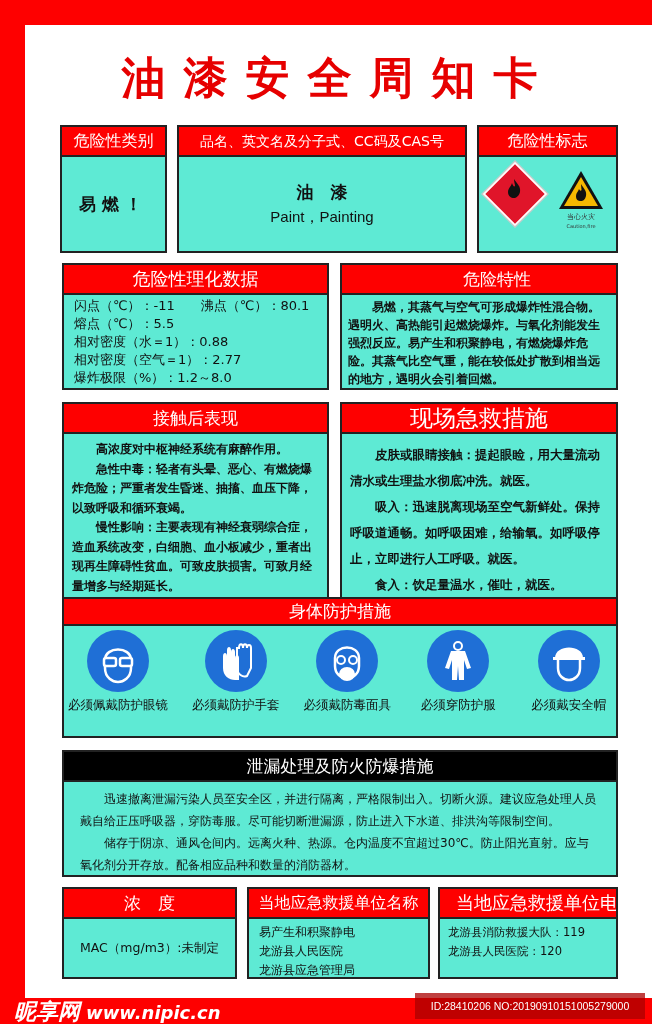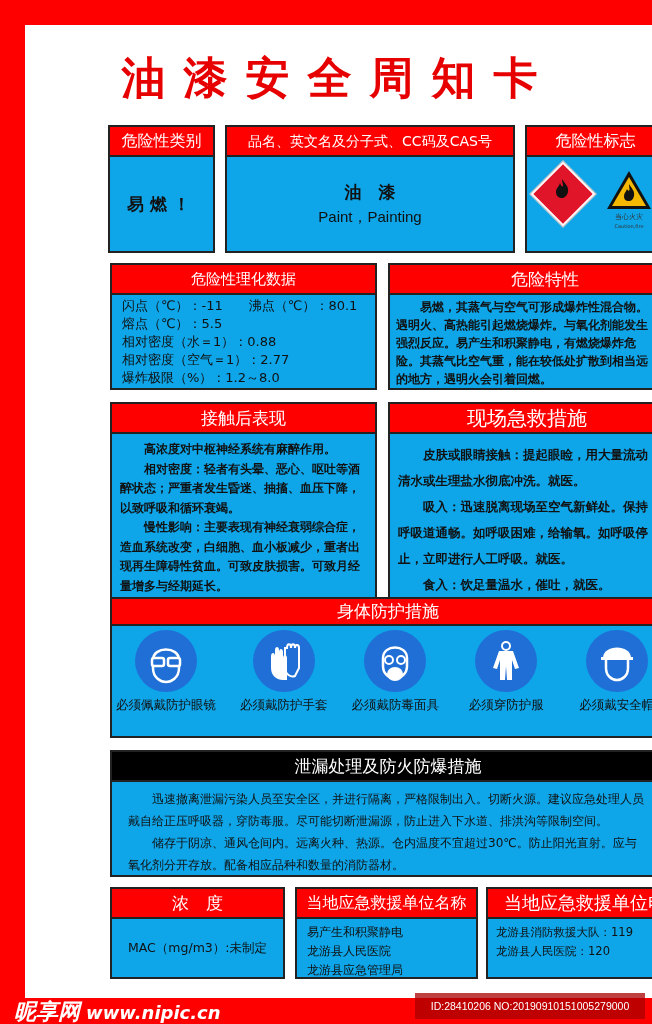--- a/index.html
+++ b/index.html
@@ -3,21 +3,21 @@
 <meta charset="utf-8">
 <style>
   html,body{margin:0;padding:0;}
   body{width:652px;height:1024px;position:relative;background:#fff;overflow:hidden;
        font-family:"DejaVu Sans","Liberation Sans",sans-serif;color:#111;}
   .frame-top{position:absolute;left:0;top:0;width:652px;height:25px;background:#fe0000;}
   .frame-left{position:absolute;left:0;top:0;width:25px;height:1024px;background:#fe0000;}
   .frame-bottom{position:absolute;left:0;top:998px;width:652px;height:26px;background:#fe0000;}
   .title{position:absolute;left:25px;right:0;top:50px;text-align:center;color:#e60000;
          font-size:44px;font-weight:bold;letter-spacing:18px;line-height:56px;}
-  .box{position:absolute;border:2px solid #222;background:#0ea5e9;box-sizing:border-box;margin-left:48px;}
+  .box{position:absolute;border:2px solid #222;background:#5eead4;box-sizing:border-box;}
   .box .hd{background:#fe0000;color:#fff;text-align:center;border-bottom:2px solid #222;
            font-size:16px;line-height:28px;height:30px;box-sizing:border-box;white-space:nowrap;overflow:hidden;}
   .box .hd.black{background:#000;}
   .box .bd{font-size:13px;line-height:20px;padding:4px 8px;box-sizing:border-box;}
   .center{display:flex;align-items:center;justify-content:center;flex-direction:column;}
   .indent{text-indent:2em;}
   .ppe{display:flex;justify-content:space-around;align-items:flex-end;padding:4px 4px 0 4px;gap:24px;}
   .ppe-item{display:flex;flex-direction:column;align-items:center;width:110px;}
   .ppe-circle{width:62px;height:62px;border-radius:50%;background:#1f6fd6;display:flex;align-items:center;justify-content:center;}
   .ppe-label{font-size:12.5px;line-height:18px;margin-top:4px;white-space:nowrap;}
@@ -63,46 +63,46 @@
       <path d="M24 15 C27 20 30 22 29 27 C28 31 26 32 24 32 C21 32 19 31 19 27 C19 24 21 23 22 20 C23 22 24 22 24.5 21 C24.5 19 24 17 24 15Z" fill="#111"></path>
     </svg>
     <div style="position:absolute;left:78px;top:56px;width:48px;text-align:center;font-size:7px;line-height:9px;color:#333;">
       <div>当心火灾</div>
       <div style="font-size:5px;">Caution,fire</div>
     </div>
   </div>
 </div>
 
 <div class="box" style="left:62px;top:263px;width:267px;height:127px;">
-  <div class="hd" style="font-size:15px;">危险性理化数据</div>
+  <div class="hd" style="font-size:18px;">危险性理化数据</div>
   <div class="bd" style="padding:2px 10px;font-size:13px;line-height:18px;">
     <div>闪点（℃）：-11　　沸点（℃）：80.1</div>
     <div>熔点（℃）：5.5</div>
     <div>相对密度（水＝1）：0.88</div>
     <div>相对密度（空气＝1）：2.77</div>
     <div>爆炸极限（%）：1.2～8.0</div>
   </div>
 </div>
 
 <div class="box" style="left:340px;top:263px;width:278px;height:127px;">
   <div class="hd" style="font-size:17px;padding-left:36px;">危险特性</div>
   <div class="bd indent" style="padding:3px 6px;font-size:12px;line-height:18px;font-weight:bold;">易燃，其蒸气与空气可形成爆炸性混合物。遇明火、高热能引起燃烧爆炸。与氧化剂能发生强烈反应。易产生和积聚静电，有燃烧爆炸危险。其蒸气比空气重，能在较低处扩散到相当远的地方，遇明火会引着回燃。</div>
 </div>
 
 <div class="box" style="left:62px;top:402px;width:267px;height:212px;">
   <div class="hd" style="font-size:17px;">接触后表现</div>
   <div class="bd" style="padding:6px 8px;font-size:12px;line-height:19.5px;font-weight:bold;">
     <div class="indent">高浓度对中枢神经系统有麻醉作用。</div>
-    <div class="indent">相对密度：轻者有头晕、恶心、呕吐等酒醉状态；严重者发生昏迷、抽搐、血压下降，以致呼吸和循环衰竭。</div>
+    <div class="indent">急性中毒：轻者有头晕、恶心、有燃烧爆炸危险；严重者发生昏迷、抽搐、血压下降，以致呼吸和循环衰竭。</div>
     <div class="indent">慢性影响：主要表现有神经衰弱综合症，造血系统改变，白细胞、血小板减少，重者出现再生障碍性贫血。可致皮肤损害。可致月经量增多与经期延长。</div>
   </div>
 </div>
 
 <div class="box" style="left:340px;top:402px;width:278px;height:212px;">
-  <div class="hd" style="font-size:20px;">现场急救措施</div>
+  <div class="hd" style="font-size:23px;">现场急救措施</div>
   <div class="bd" style="padding:8px 8px;font-size:12.5px;line-height:26px;font-weight:bold;">
     <div class="indent">皮肤或眼睛接触：提起眼睑，用大量流动清水或生理盐水彻底冲洗。就医。</div>
     <div class="indent">吸入：迅速脱离现场至空气新鲜处。保持呼吸道通畅。如呼吸困难，给输氧。如呼吸停止，立即进行人工呼吸。就医。</div>
     <div class="indent">食入：饮足量温水，催吐，就医。</div>
   </div>
 </div>
 
 <div class="box" style="left:62px;top:597px;width:556px;height:141px;">
   <div class="hd" style="font-size:17px;height:27px;line-height:25px;">身体防护措施</div>
   <div class="ppe">

